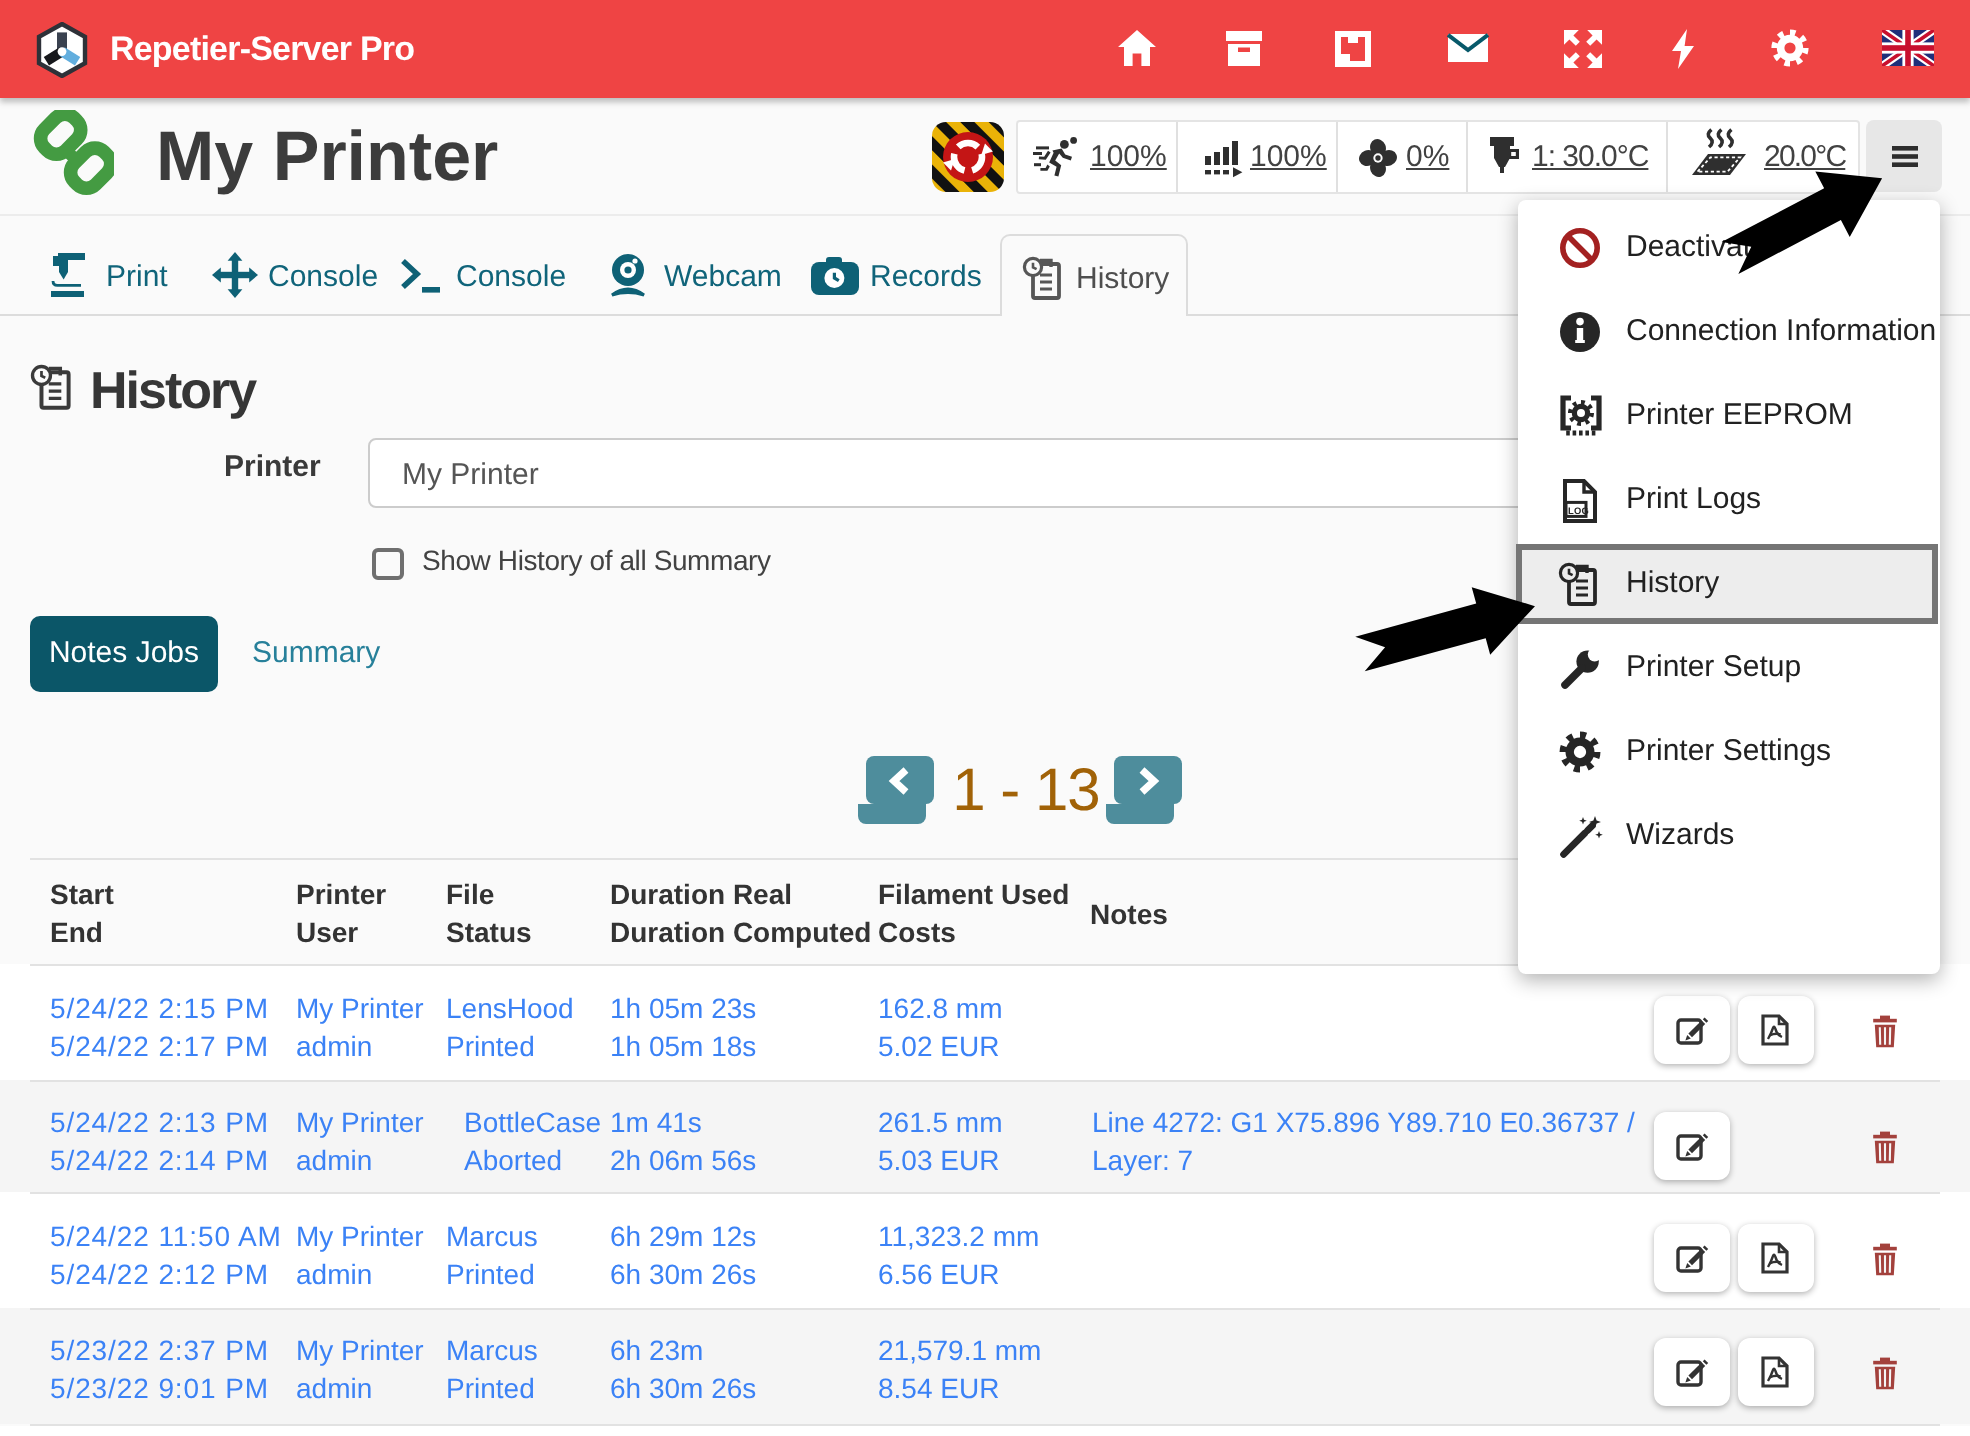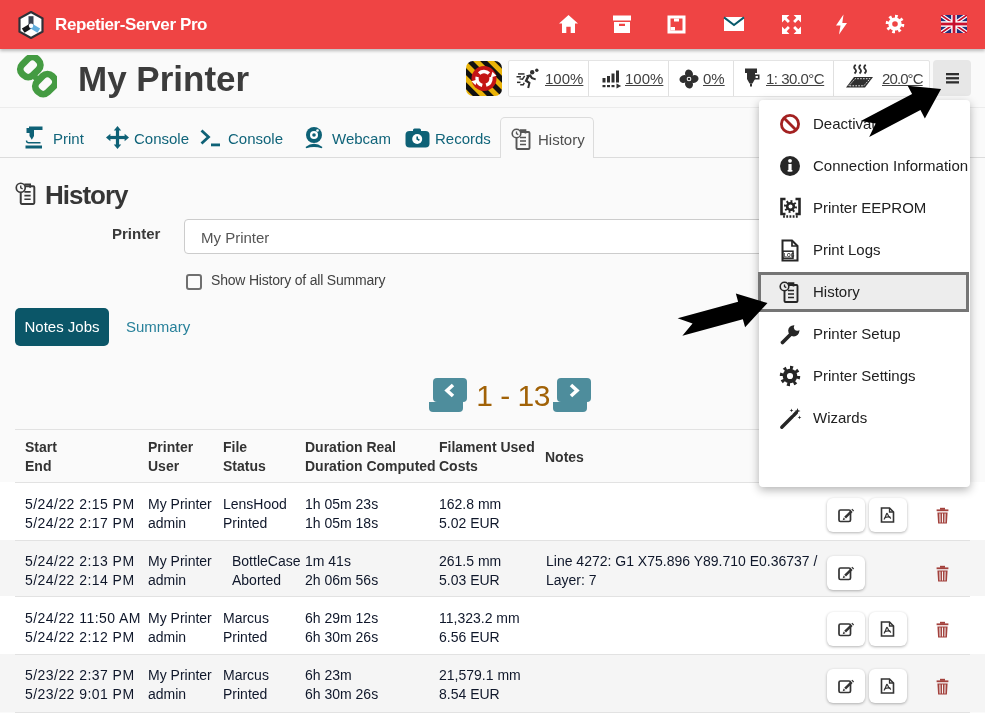--- a/index.html
+++ b/index.html
@@ -30,21 +30,21 @@
 .cbox { position:absolute; left:186px; top:274px; width:16px; height:16px; border:2px solid #6f6f6f; border-radius:3px; background:#fafafa; }
 .cblabel { position:absolute; left:211px; top:272px; font-size:14px; letter-spacing:-0.2px; color:#424242; }
 .pjbtn { position:absolute; left:15px; top:308px; width:94px; height:38px; background:#0b5668; border-radius:5px; color:#fff; font-size:15px; text-align:center; line-height:38px; }
 .summary { position:absolute; left:126px; top:318px; font-size:15px; color:#27809a; }
 .pagetxt { position:absolute; left:464px; top:379px; width:98px; text-align:center; font-size:30px; letter-spacing:-0.5px; color:#a16207; }
 .pgbtn { position:absolute; width:34px; height:24px; background:#4e8d9c; border-radius:4px; z-index:1; }
 .pgbtn::after { content:""; position:absolute; left:-4px; top:24px; width:34px; height:10px; background:#4e8d9c; border-radius:0 0 4px 4px; }
 
 .trow { position:absolute; left:0; width:985px; }
 .tline { position:absolute; left:15px; width:955px; height:1px; background:#e2e2e2; }
-.tcell { position:absolute; font-size:14px; color:#0f172a; line-height:19px; white-space:nowrap; }
+.tcell { position:absolute; font-size:14px; color:#3b82f6; line-height:19px; white-space:nowrap; }
 .dcol { letter-spacing:0.45px; }
 .thead { font-weight:bold; color:#333; }
 .actbtn { position:absolute; width:38px; height:34px; background:#fff; border-radius:6px; box-shadow:0 1px 3px rgba(0,0,0,.3); }
 .actbtn svg { position:absolute; left:11px; top:9px; }
 
 .menu { position:absolute; left:759px; top:100px; width:211px; height:387px; background:#fff; border-radius:4px; box-shadow:0 3px 10px rgba(0,0,0,.3); z-index:10; }
 .mitem { position:absolute; left:0; width:211px; height:42px; }
 .mlabel { position:absolute; left:54px; top:12px; font-size:15px; color:#212121; white-space:nowrap; }
 .micon { position:absolute; left:20px; top:10px; }
 .mhl { position:absolute; left:-1px; top:172px; width:211px; height:40px; background:#ededed; border:3px solid #757575; }

